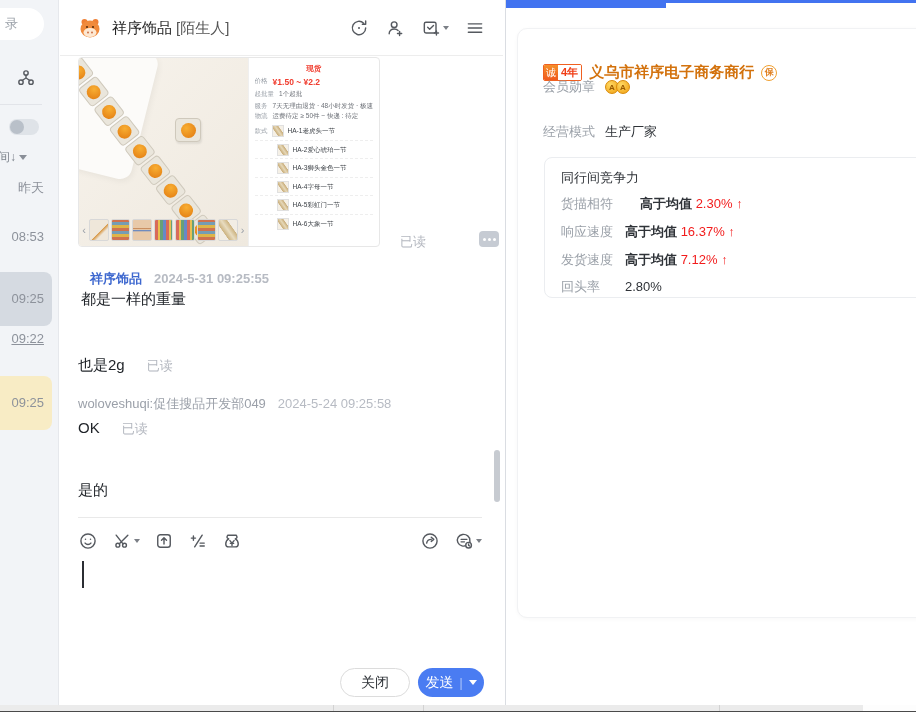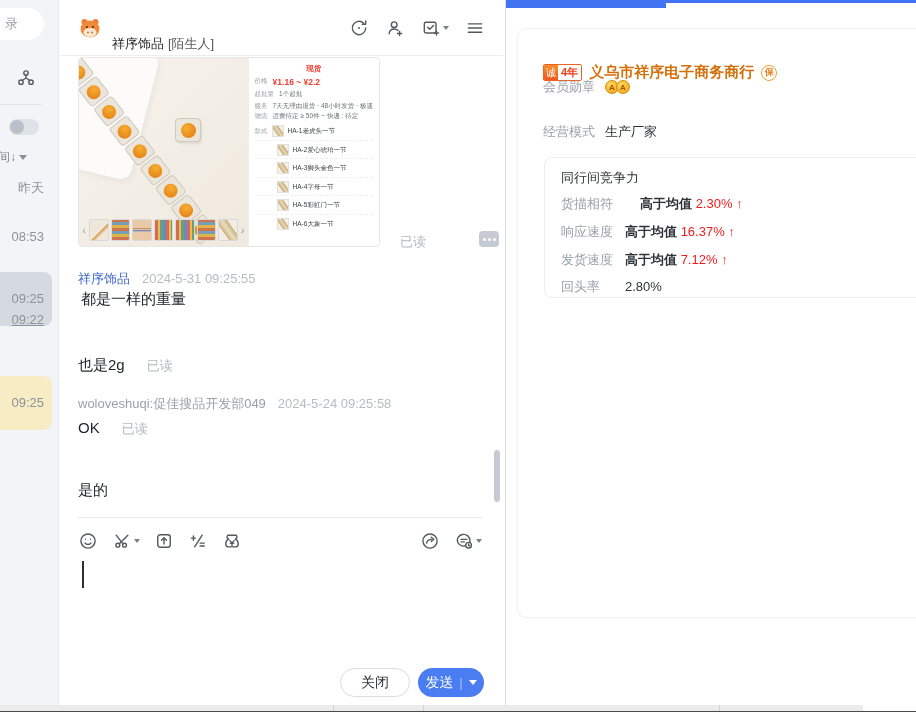--- a/index.html
+++ b/index.html
@@ -19,21 +19,21 @@
   .caret-down { width:0; height:0; border-left:4px solid transparent; border-right:4px solid transparent; border-top:5px solid #8a8f98; display:inline-block; }
   .conv-time { position:absolute; right:14px; font-size:13px; color:#8d929b; }
   .conv-block { position:absolute; left:0; width:52px; height:54px; border-radius:0 8px 8px 0; }
   .conv-sel { background:#d5dae1; }
   .conv-yellow { background:#f8ecc5; }
 
   
   #chat { left:60px; top:0; width:443px; height:705px; background:#fff; }
   #chat-header { position:absolute; left:0; top:0; width:443px; height:56px; border-bottom:1px solid #ededed; }
   .avatar { position:absolute; left:18px; top:16px; width:24px; height:24px; }
-  .chat-title { position:absolute; left:52px; top:19px; font-size:13px; color:#262626;margin-top:16px; }
+  .chat-title { position:absolute; left:52px; top:19px; font-size:15px; color:#262626; }
   .chat-title .tag { color:#555; margin-left:4px; }
   .hicons { position:absolute; right:18px; top:18px; display:flex; align-items:center; gap:16px; }
   .icon-btn { display:flex; align-items:center; color:#55595f; }
   svg.ic { stroke:#55595f; fill:none; stroke-width:1.7; stroke-linecap:round; stroke-linejoin:round; }
 
   
   .img-msg { position:absolute; left:18px; top:57px; width:302px; height:190px; background:#fff; border:1px solid #e7e7e7;
              border-radius:4px; display:flex; overflow:hidden; }
   .photo { width:192px; position:relative; background:linear-gradient(135deg,#f7f3ec,#efe9df); overflow:hidden; }
   .tissue { position:absolute; left:-28px; top:-16px; width:95px; height:130px; background:#fcfbf9; transform:rotate(14deg); border-radius:12px; box-shadow:2px 2px 6px rgba(0,0,0,.05); }
@@ -143,21 +143,21 @@
     <span>间↓</span>
       <span class="caret-down"></span>
   </div>
 
   <div class="conv-block conv-sel" style="top:272px;"></div>
   <div class="conv-block conv-yellow" style="top:376px;"></div>
 
   <span class="conv-time" style="top:179px;">昨天</span>
   <span class="conv-time" style="top:229px;">08:53</span>
   <span class="conv-time" style="top:291px;">09:25</span>
-  <span class="conv-time" style="top:312px;text-decoration:underline;">09:22</span>
+  <span class="conv-time" style="top:331px;text-decoration:underline;">09:22</span>
   <span class="conv-time" style="top:395px;">09:25</span>
 </div>
 
 <div id="chat" class="abs">
 
   <div id="chat-header">
     <svg class="avatar" viewBox="0 0 24 24">
       <circle cx="6.5" cy="6" r="3" fill="#ef7f34"></circle>
         <circle cx="17.5" cy="6" r="3" fill="#ef7f34"></circle>
       <ellipse cx="12" cy="13" rx="9.5" ry="8.5" fill="#f08a3c"></ellipse>
@@ -246,21 +246,21 @@
         <span class="thumb t5"></span>
         <span class="thumb t6"></span>
         <span class="thumb t7"></span>
         <span class="th-arrow">›</span>
       </div>
     </div>
     <div class="detail">
       <div class="d-stock">现货</div>
       <div class="d-row">
           <span>价格</span>
-          <span class="d-price">¥1.16 ~ ¥2.2</span>
+          <span class="d-price">¥1.50 ~ ¥2.2</span>
         </div>
       <div class="d-row">
           <span>起批量</span>
           <span class="d-val">1个起批</span>
         </div>
       <div class="d-row" style="margin-top:2px;">
           <span>服务</span>
           <span class="d-val">7天无理由退货 · 48小时发货 · 极速</span>
         </div>
       <div class="d-row">
@@ -299,21 +299,21 @@
         </div>
     </div>
   </div>
   <span class="read-flag" style="left:340px; top:233px;">已读</span>
   <div class="dots-btn">
       <b></b>
       <b></b>
       <b></b>
     </div>
 
-  <div class="msg-meta" style="left:18px; top:270px;">
+  <div class="msg-meta" style="left:30px; top:270px;font-weight:bold;">
     <span class="name-peer">祥序饰品</span><span class="time">2024-5-31 09:25:55</span>
   </div>
   <div class="msg-text" style="left:21px; top:290px;"><span>都是一样的重量</span></div>
 
   <div class="msg-text" style="left:18px; top:356px;"><span>也是2g</span><span class="read">已读</span></div>
 
   <div class="msg-meta" style="left:18px; top:395px;">
     <span class="name-self">woloveshuqi:促佳搜品开发部049</span><span class="time">2024-5-24 09:25:58</span>
   </div>
   <div class="msg-text" style="left:18px; top:419px;"><span>OK</span><span class="read">已读</span></div>

